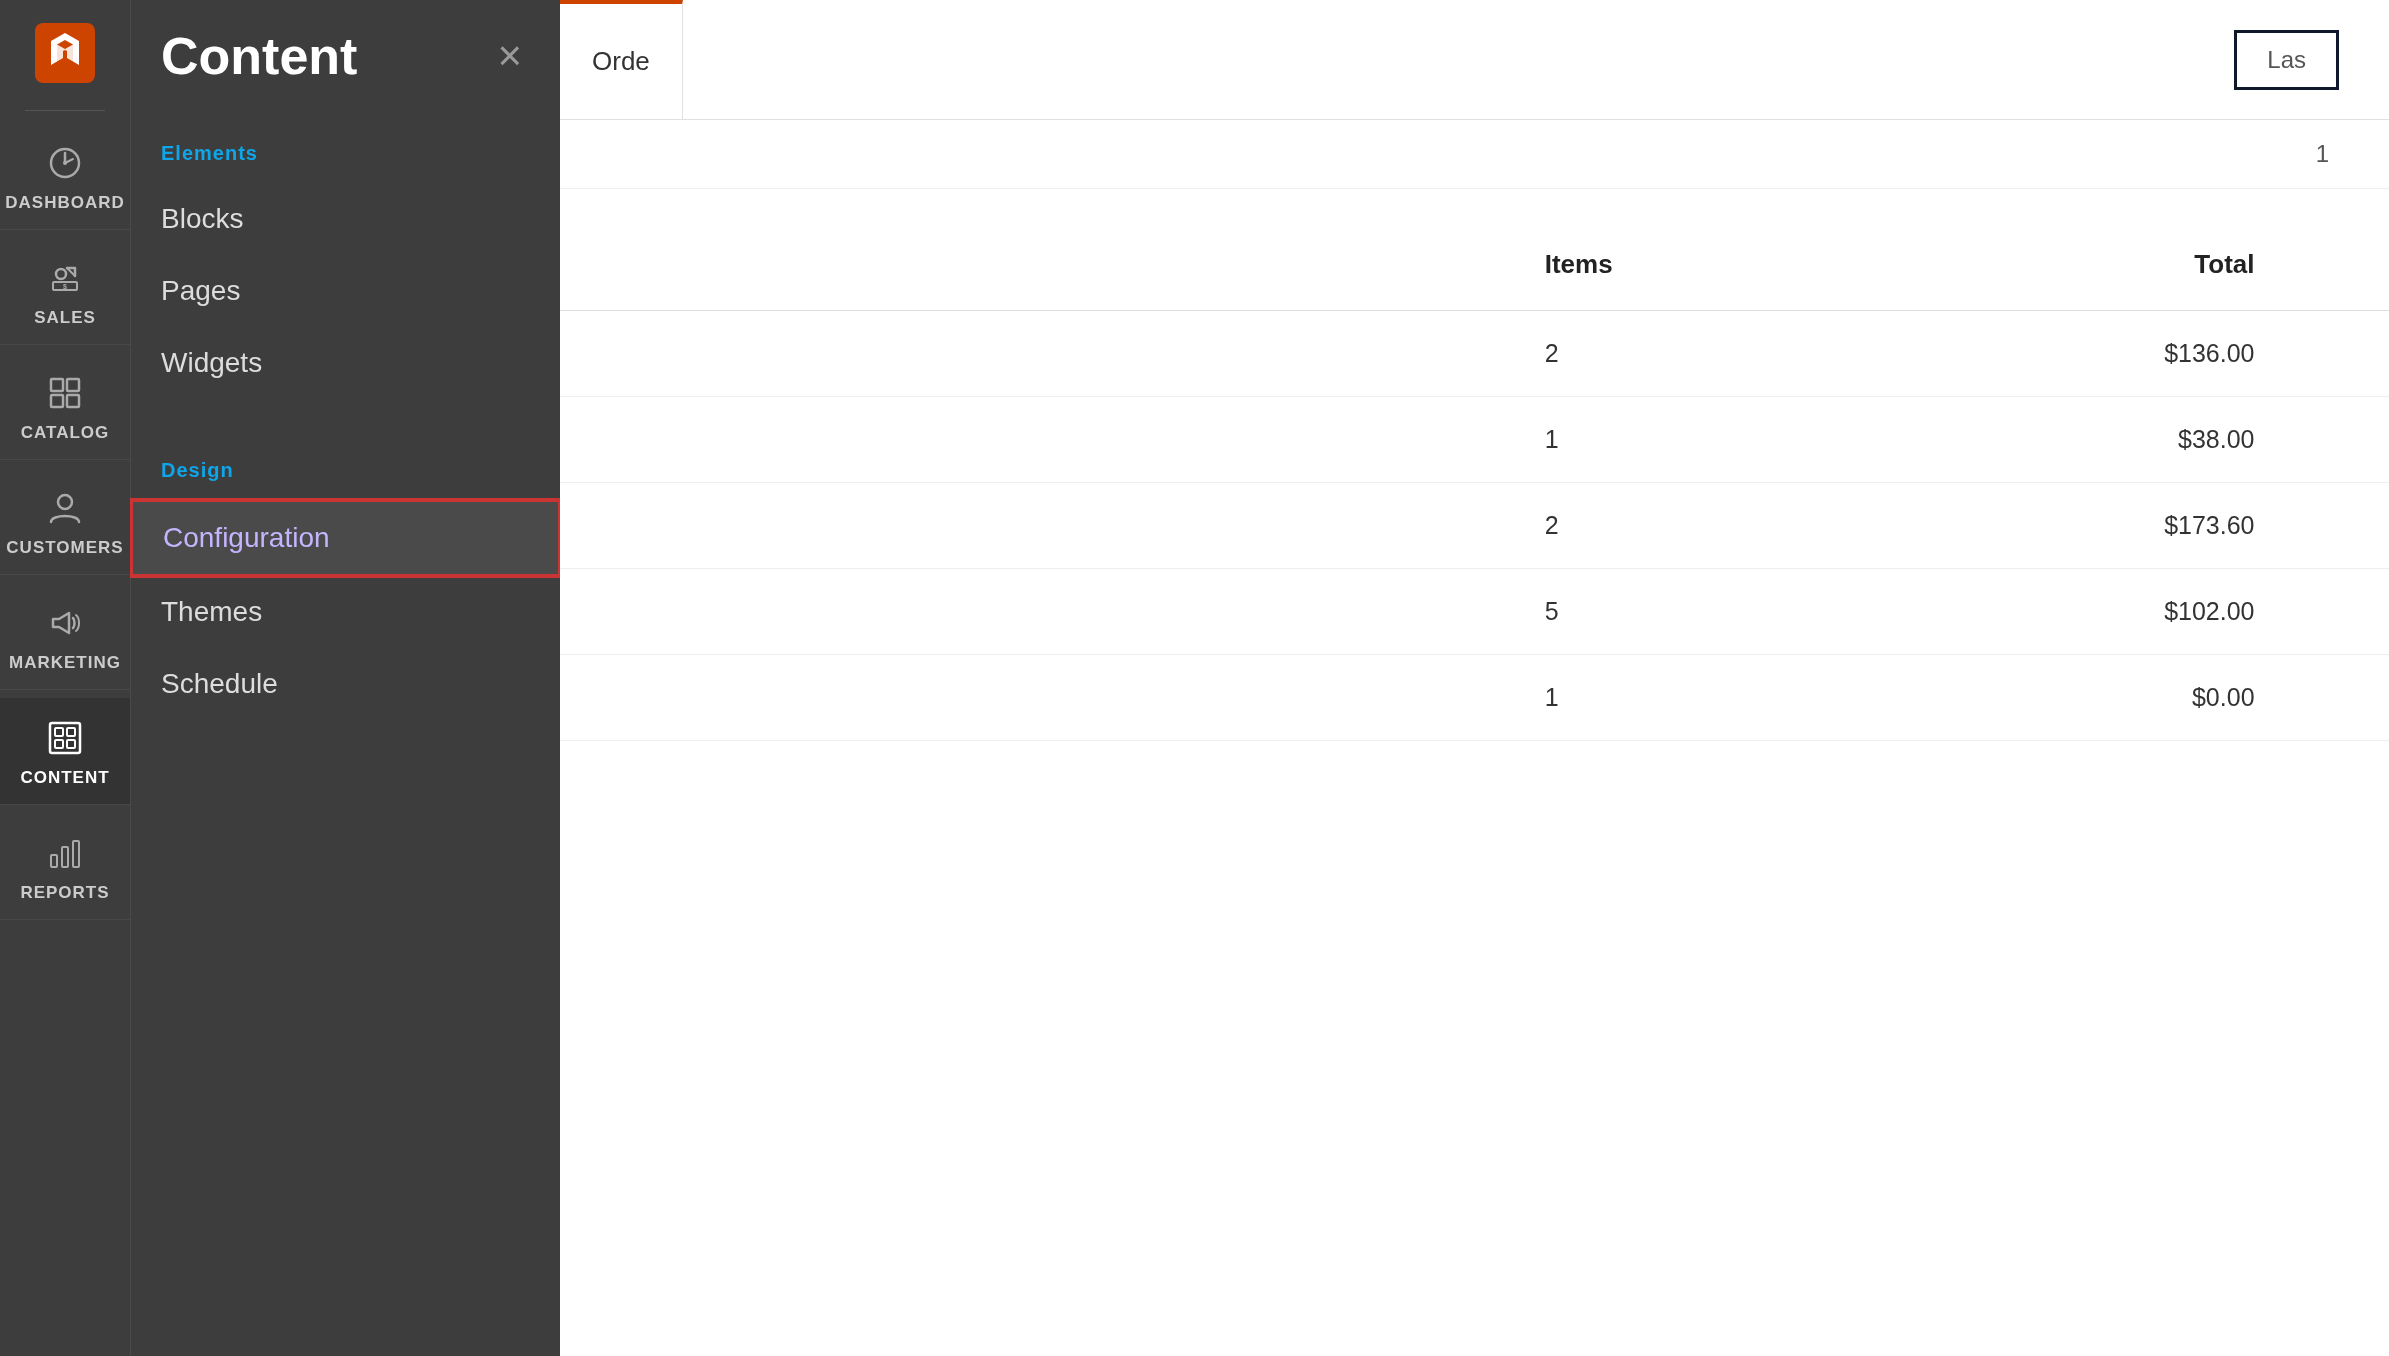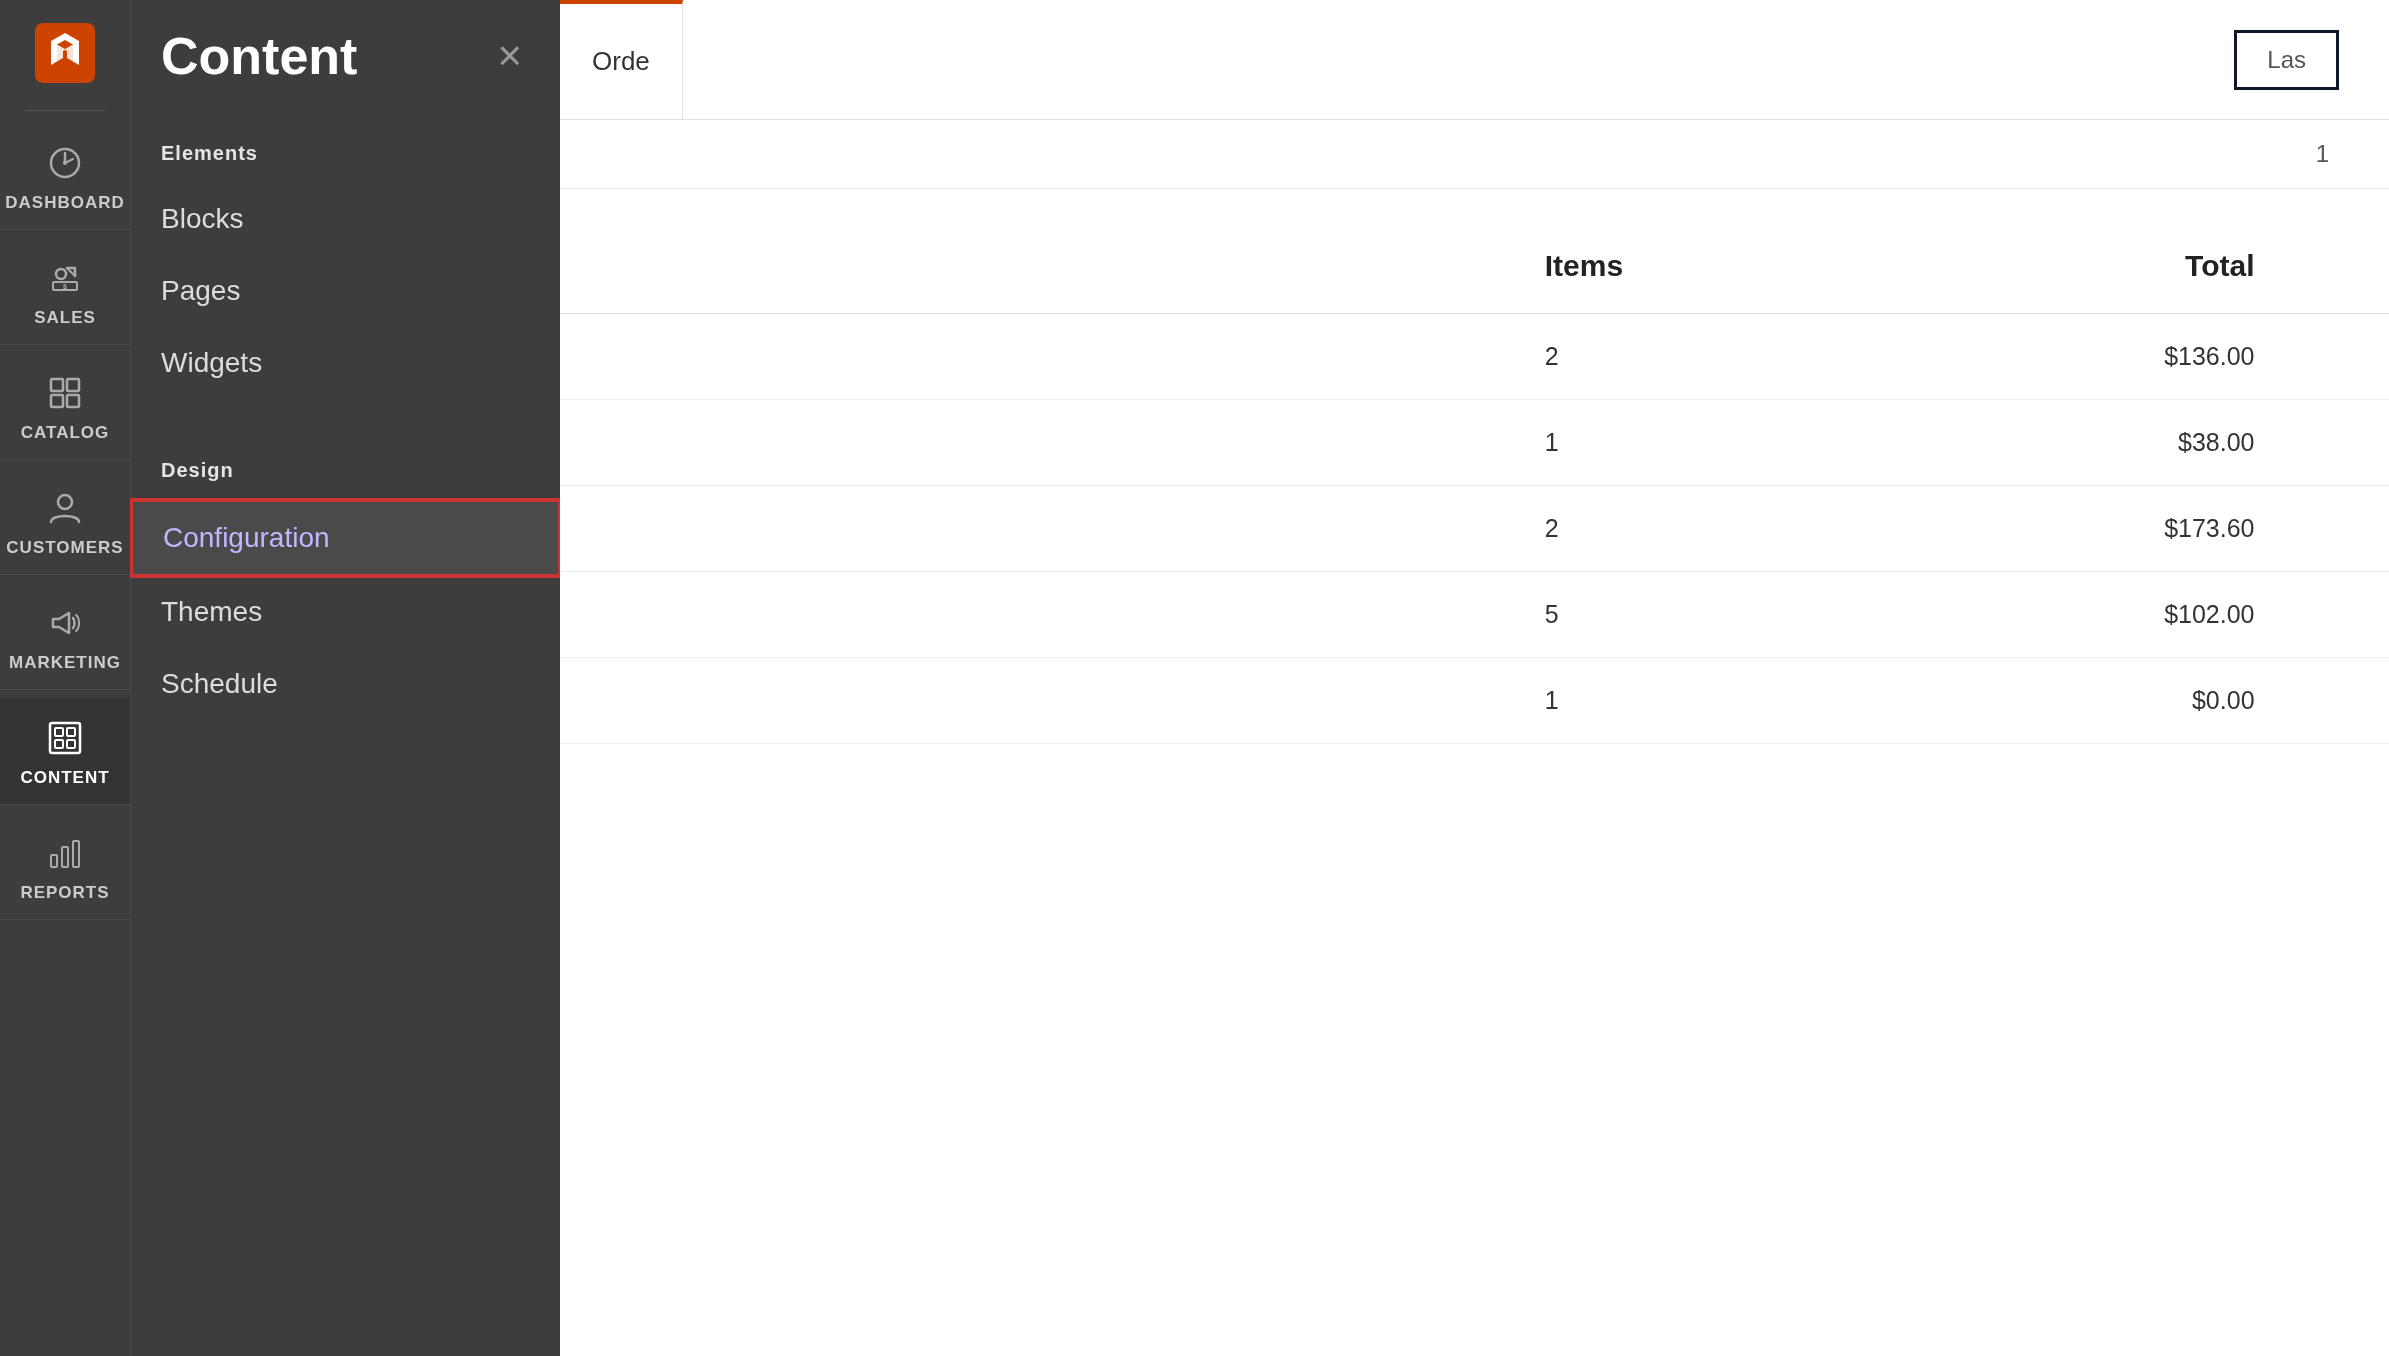--- a/index.html
+++ b/index.html
@@ -112,21 +112,21 @@
       font-size: 42px;
       color: #999;
       cursor: pointer;
       line-height: 1;
       padding: 4px 8px;
     }
 
     .flyout-section-label {
       font-size: 20px;
       font-weight: 600;
-      color: #e5e5e5;
+      color: #0ea5e9;
       letter-spacing: 1px;
       padding: 30px 30px 18px;
       text-transform: none;
     }
 
     .flyout-menu-item {
       display: block;
       width: 100%;
       padding: 20px 30px;
       font-size: 28px;
@@ -209,21 +209,21 @@
     .table-header-row {
       display: flex;
       align-items: center;
       padding: 30px 0;
       border-bottom: 1px solid #ddd;
     }
 
     .table-col {
       flex: 1;
       padding: 0 40px;
-      font-size: 30px;
+      font-size: 26px;
       font-weight: 700;
       color: #222;
     }
 
     .table-col.right {
       text-align: right;
     }
 
     .table-data-row {
       display: flex;

